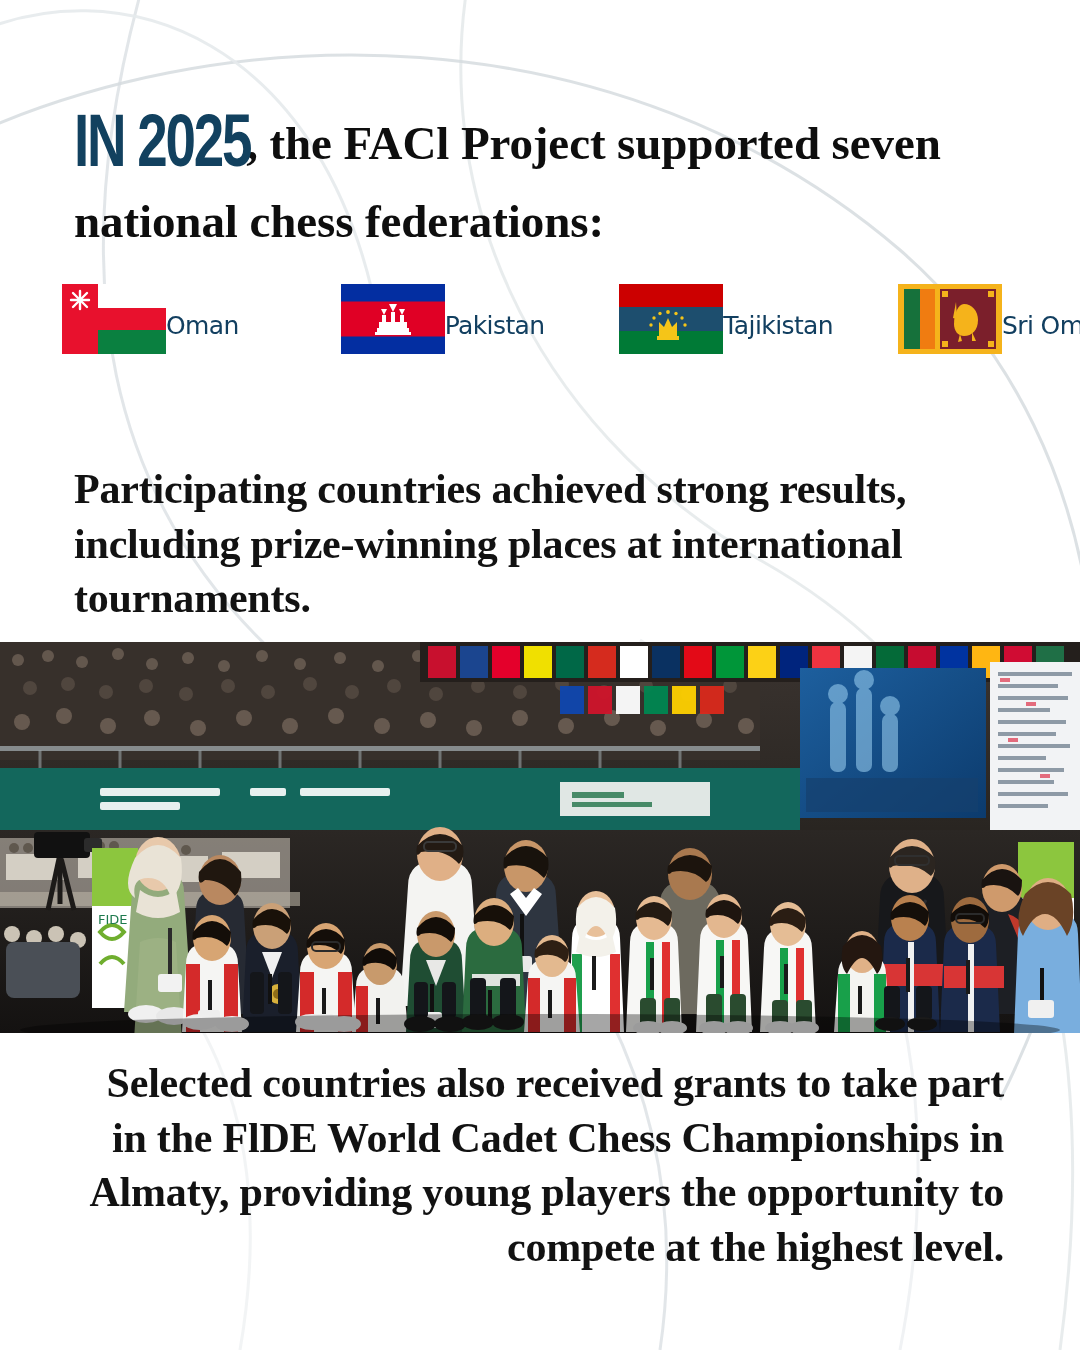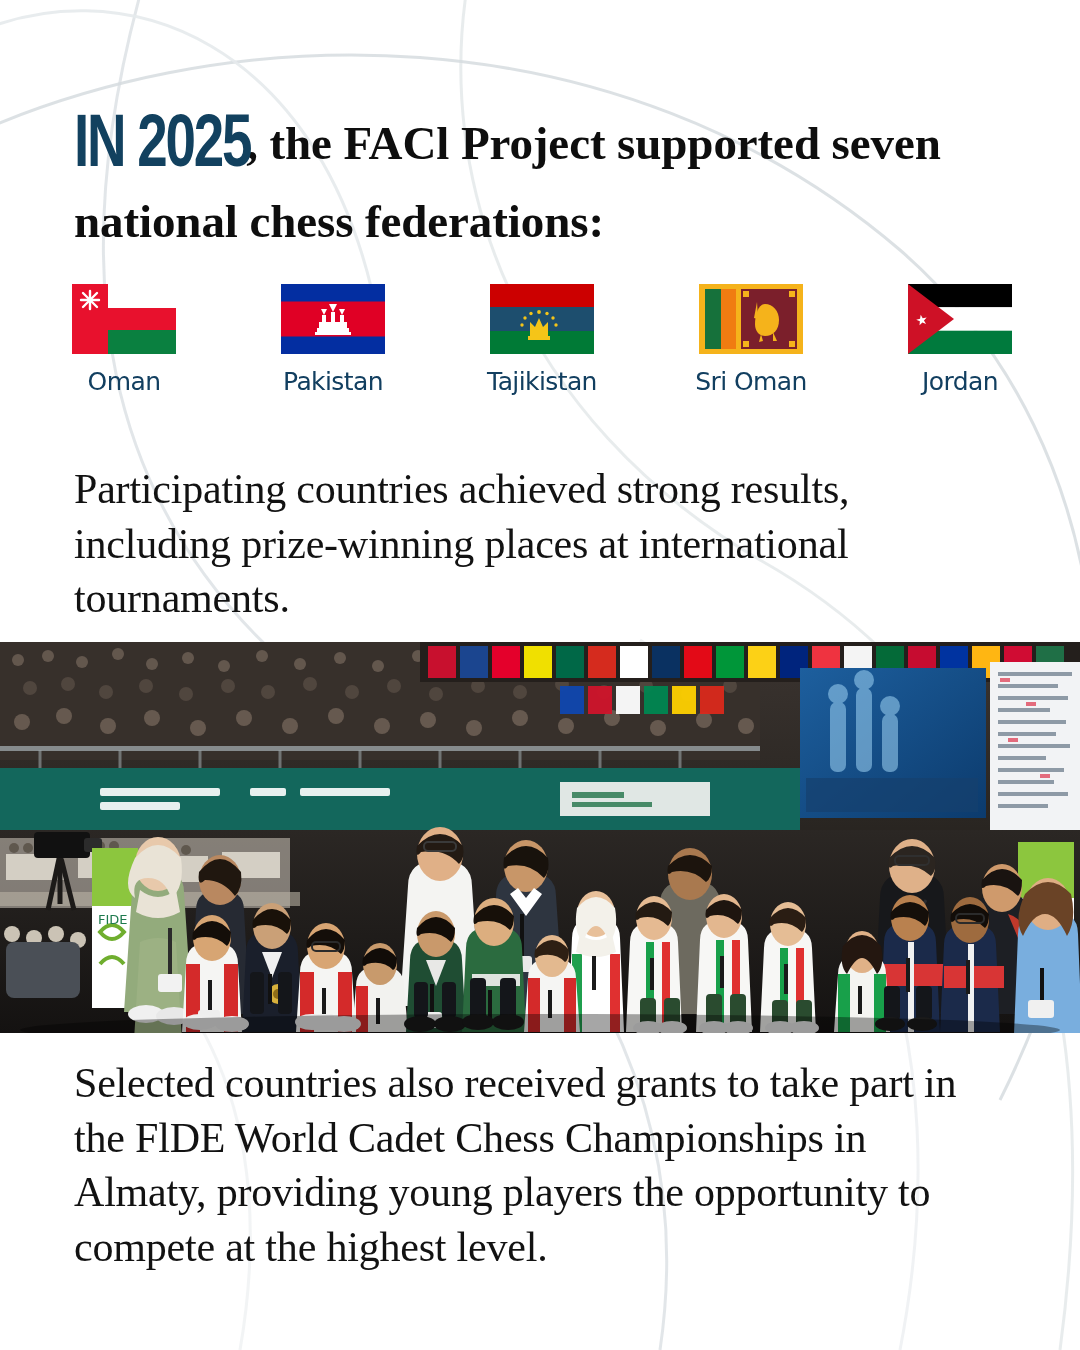--- a/index.html
+++ b/index.html
@@ -68,21 +68,21 @@
     position: absolute;
     left: 62px;
     top: 283px;
     width: 960px;
     display: flex;
     justify-content: space-between;
     align-items: flex-start;
   }
   .flag-item {
     display: flex;
-    flex-direction: column;
+    flex-direction: row;
     align-items: center;
     width: 124px;
   }
   .flag-box {
     width: 106px;
     height: 71px;
     display: flex;
     align-items: center;
     justify-content: center;
   }
@@ -97,36 +97,37 @@
     color: #123f60;
     letter-spacing: -0.6px;
     white-space: nowrap;
   }
 
   
   .para {
     position: absolute;
     font-family: "Liberation Serif", serif;
     color: #121212;
-    font-weight: 400;
+    font-weight: 700;
     letter-spacing: -0.2px;
   }
   .para-mid {
     left: 74px;
     top: 462px;
     width: 880px;
     font-size: 42px;
     line-height: 1.30;
   }
   .para-bottom {
     left: 74px;
     top: 1056px;
     width: 930px;
     font-size: 42px;
     line-height: 1.30;
+    text-align: right;
   }
 
   
   .photo {
     position: absolute;
     left: 0;
     top: 635px;
     width: 1080px;
     height: 391px;
     overflow: hidden;
@@ -238,32 +239,20 @@
             <path d="M66 20 C74 20 80 27 80 36 C80 46 74 52 66 52 C60 52 56 47 56 40 C56 30 60 20 66 20 Z"></path>
             <path d="M58 18 L55 34 L59 35 Z"></path>
             <path d="M62 50 L60 58 L64 57 Z"></path>
             <path d="M74 48 L78 57 L74 57 Z"></path>
           </g>
         </svg>
       </div>
       <div class="flag-label">Sri Oman</div>
     </div>
 
-    <div class="flag-item">
-      <div class="flag-box">
-        <svg width="104" height="70" viewBox="0 0 104 70">
-          <rect x="0" y="0" width="104" height="23.3" fill="#000000"></rect>
-          <rect x="0" y="23.3" width="104" height="23.4" fill="#ffffff"></rect>
-          <rect x="0" y="46.7" width="104" height="23.3" fill="#007a3d"></rect>
-          <path d="M0 0 L46 35 L0 70 Z" fill="#ce1126"></path>
-          <path d="M14 35 l1.9 3.4 3.8-.8 -2.6 2.9 2 3.3 -3.5-1.5 -2.7 2.8 .3-3.8 -3.5-1.6 3.7-1 Z" fill="#ffffff" transform="translate(-2,-6) scale(1.05)"></path>
-        </svg>
-      </div>
-      <div class="flag-label">Jordan</div>
-    </div>
 
 
   </div>
 
   <div class="para para-mid">Participating countries achieved strong results, including prize-winning places at international tournaments.</div>
 
   <div class="photo">
     <svg width="1080" height="391" viewBox="0 0 1080 391" xmlns="http://www.w3.org/2000/svg">
       <defs>
         <linearGradient id="hallbg" x1="0" y1="0" x2="0" y2="1">

